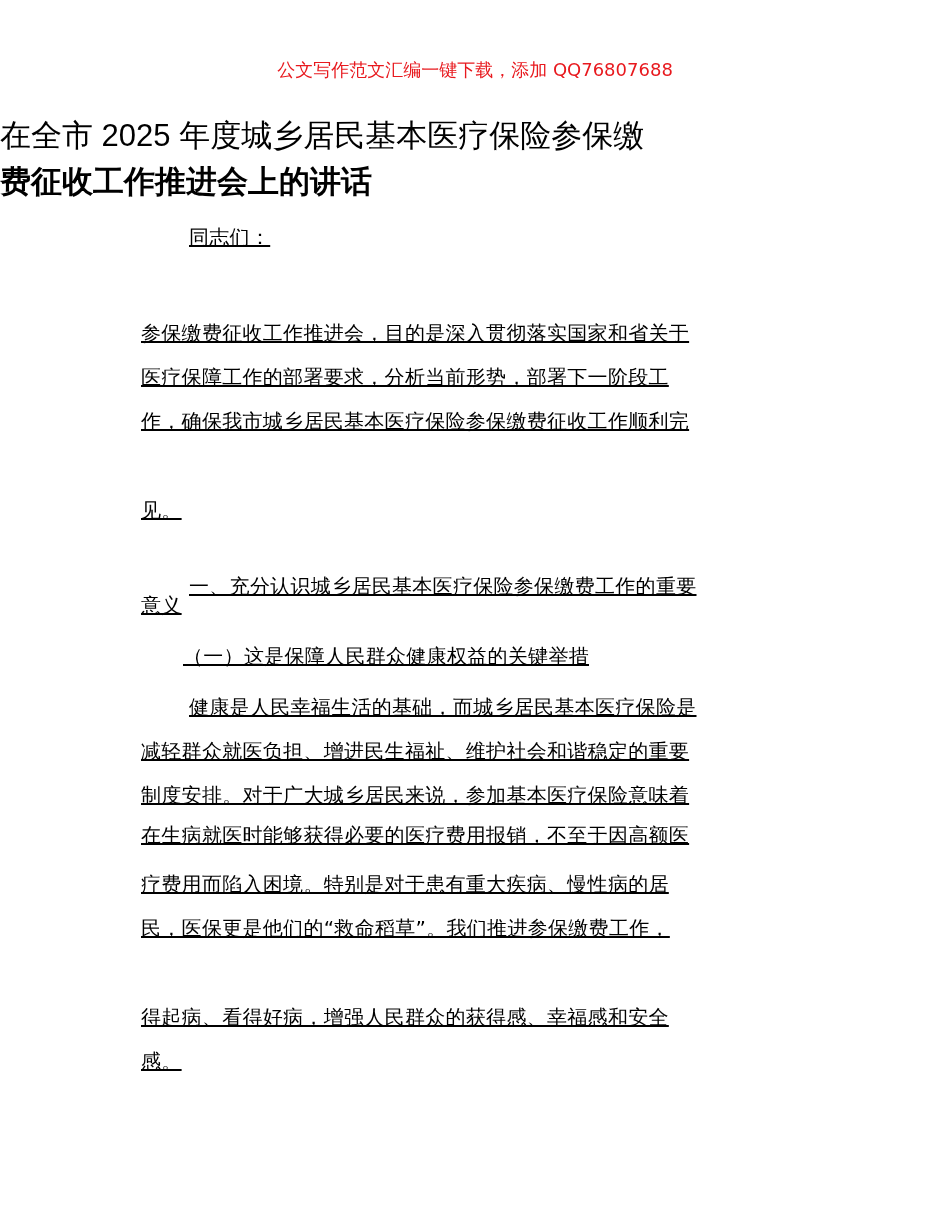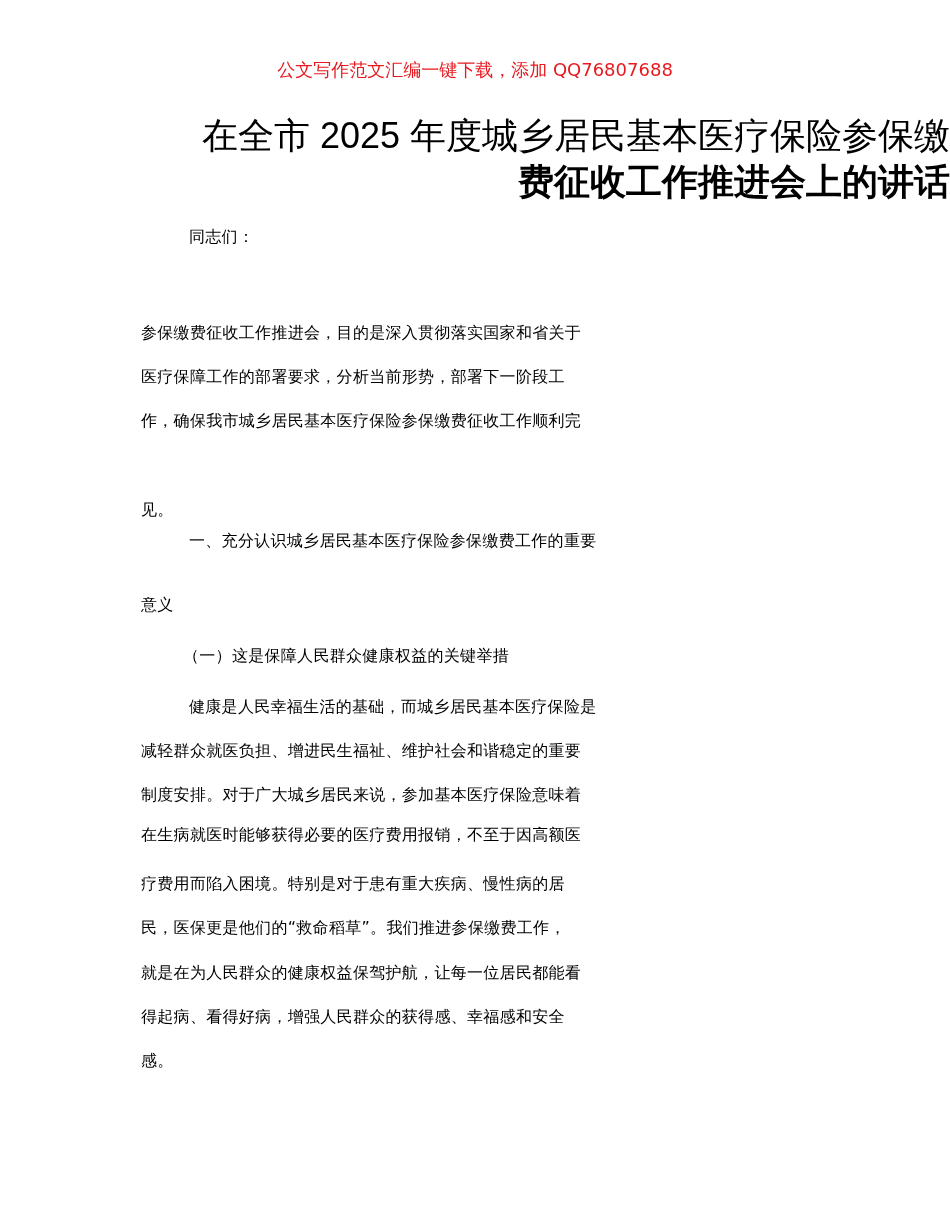--- a/index.html
+++ b/index.html
@@ -1,52 +1,51 @@
 <!DOCTYPE html>
 <html><head>
 <meta charset="utf-8">
 <style>
   html, body { margin:0; padding:0; background:#ffffff; }
   body { width:950px; height:1230px; position:relative; overflow:hidden;
          font-family:"DejaVu Sans","Liberation Sans",sans-serif; color:#000; }
   .page { position:absolute; left:0; top:0; width:768px; height:1230px; }
   .banner { position:absolute; top:57px; left:0; width:950px; text-align:center;
             color:#e8191e; font-size:18px; line-height:26px; }
-  .title { position:absolute; left:0; width:950px; text-align:right; font-size:36px;
+  .title { position:absolute; left:0; width:950px; text-align:left; font-size:31px;
            line-height:40px; font-family:"Liberation Sans","DejaVu Sans",sans-serif; }
   .title.l1 { top:116px; }
   .title.l2 { top:162px;font-weight:bold; }
-  .line { position:absolute; left:141px; width:672px; font-size:16px; line-height:32px;
-          white-space:nowrap; letter-spacing:0.3px; }
+  .line { position:absolute; left:141px; width:672px; font-size:20px; line-height:32px;
+          white-space:nowrap; letter-spacing:0.3px;text-decoration:underline; }
   .ind { left:189px; }
   .ind2 { left:183px; }
 </style>
 </head>
 <body>
 
 <div class="page">
   <div class="banner">公文写作范文汇编一键下载，添加 QQ76807688</div>
 
   <div class="title l1">在全市 2025 年度城乡居民基本医疗保险参保缴</div>
   <div class="title l2">费征收工作推进会上的讲话</div>
 
   <div class="line ind" style="top:221px">同志们：</div>
 
   <div class="line" style="top:317px">参保缴费征收工作推进会，目的是深入贯彻落实国家和省关于</div>
   <div class="line" style="top:361px">医疗保障工作的部署要求，分析当前形势，部署下一阶段工</div>
   <div class="line" style="top:405px">作，确保我市城乡居民基本医疗保险参保缴费征收工作顺利完</div>
   <div class="line" style="top:494px">见。</div>
 
-  <div class="line ind" style="top:525px">一、充分认识城乡居民基本医疗保险参保缴费工作的重要</div>
+  <div class="line ind" style="top:570px">一、充分认识城乡居民基本医疗保险参保缴费工作的重要</div>
   <div class="line" style="top:589px">意义</div>
 
   <div class="line ind2" style="top:640px">（一）这是保障人民群众健康权益的关键举措</div>
 
   <div class="line ind" style="top:691px">健康是人民幸福生活的基础，而城乡居民基本医疗保险是</div>
   <div class="line" style="top:735px">减轻群众就医负担、增进民生福祉、维护社会和谐稳定的重要</div>
   <div class="line" style="top:779px">制度安排。对于广大城乡居民来说，参加基本医疗保险意味着</div>
   <div class="line" style="top:819px">在生病就医时能够获得必要的医疗费用报销，不至于因高额医</div>
   <div class="line" style="top:868px">疗费用而陷入困境。特别是对于患有重大疾病、慢性病的居</div>
   <div class="line" style="top:912px">民，医保更是他们的“救命稻草”。我们推进参保缴费工作，</div>
-  <div class="line" style="top:957px">就是在为人民群众的健康权益保驾护航，让每一位居民都能看</div>
   <div class="line" style="top:1001px">得起病、看得好病，增强人民群众的获得感、幸福感和安全</div>
   <div class="line" style="top:1045px">感。</div>
 </div>
 
 </body></html>

